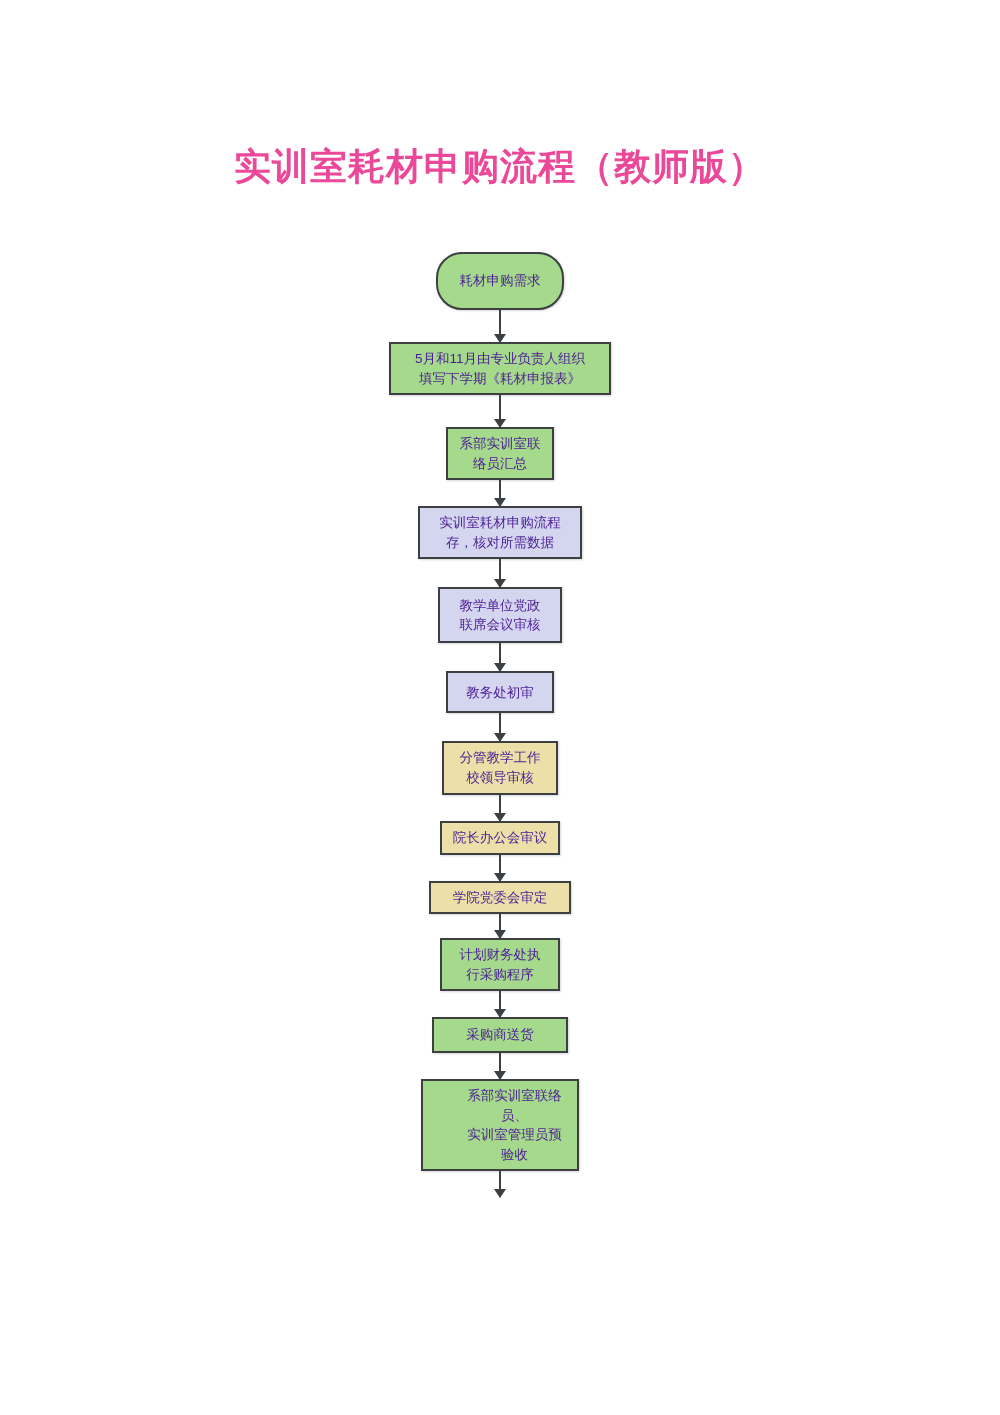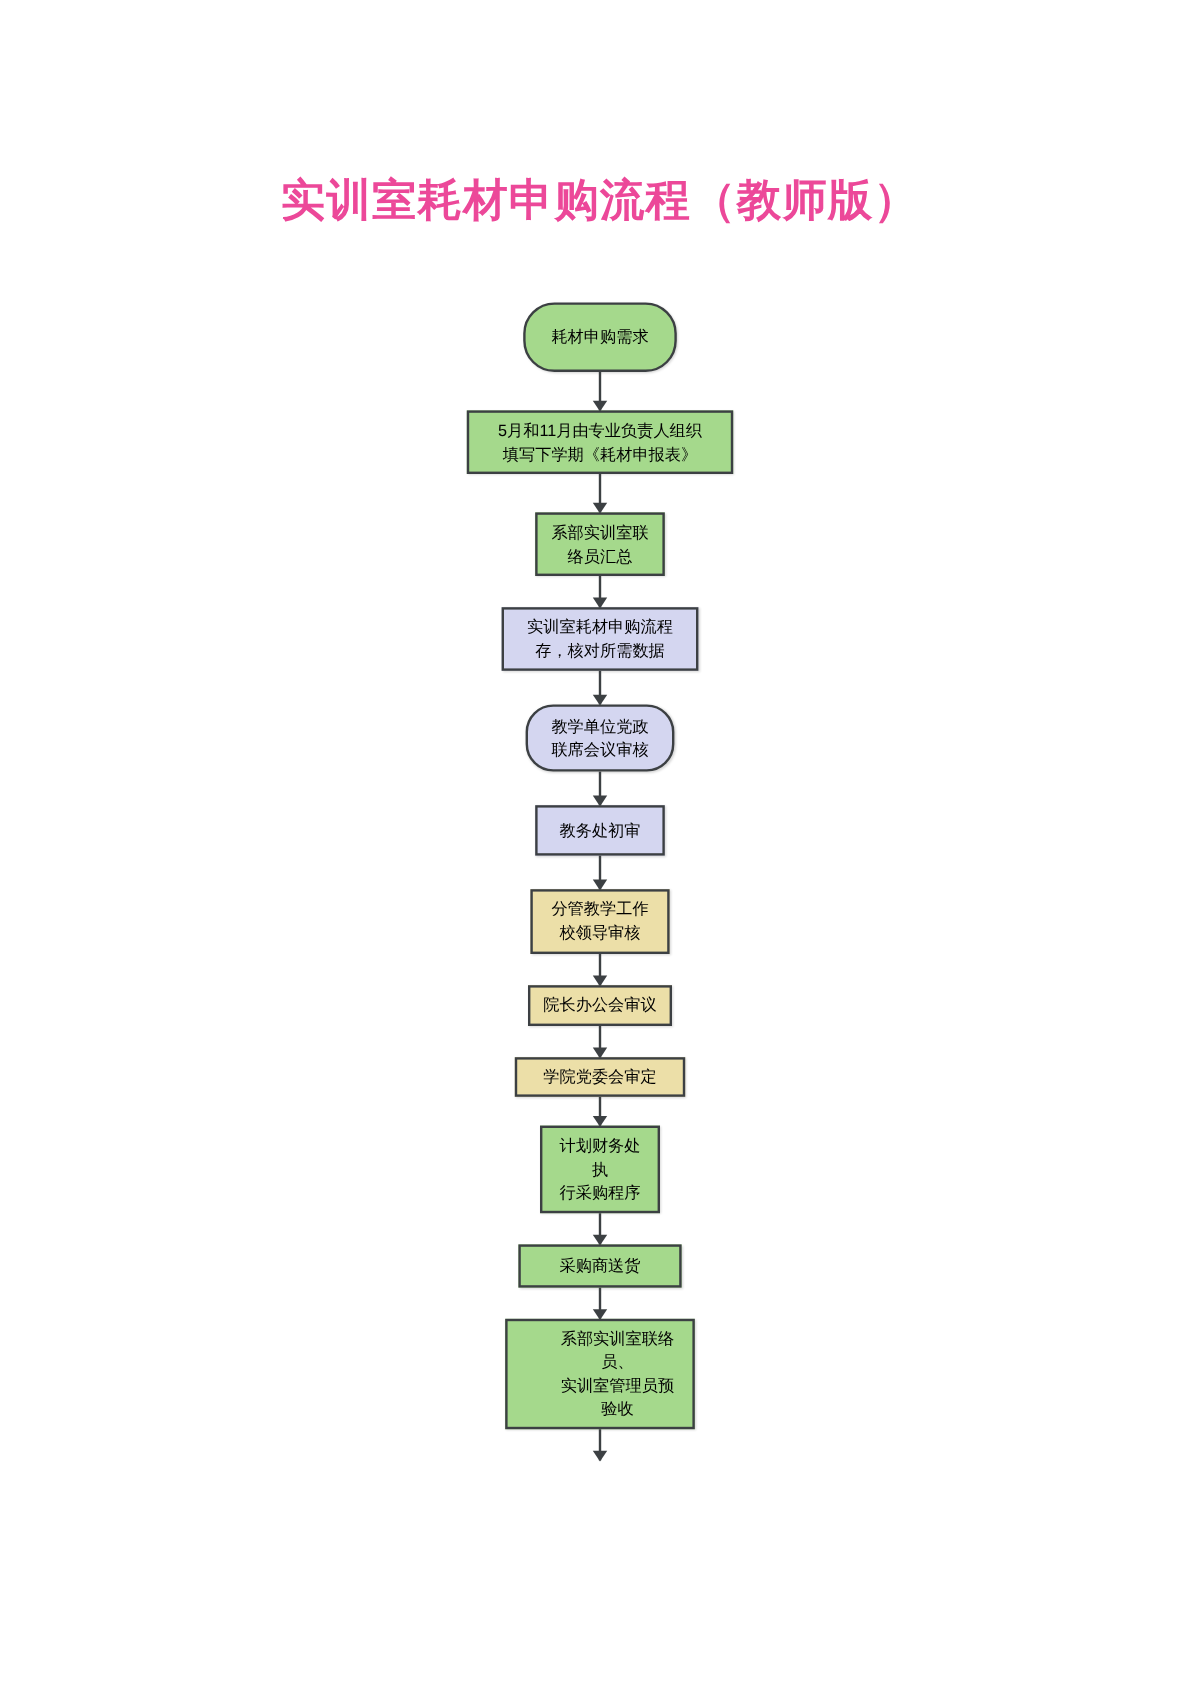--- a/index.html
+++ b/index.html
@@ -52,21 +52,21 @@
   
   .node {
     box-sizing: border-box;
     border: 2px solid #3c4043;
     display: flex;
     align-items: center;
     justify-content: center;
     text-align: center;
     font-size: 13.5px;
     line-height: 1.45;
-    color: #000000;
+    color: #4c1d95;
     padding: 5px 9px;
     white-space: pre-line;
     box-shadow: 1px 1px 2px rgba(0,0,0,0.16);
   }
 
   .node.shape-stadium {
     border-radius: 26px;
   }
   .node.shape-rect {
     border-radius: 0;
@@ -131,21 +131,21 @@
     </div>
     <div class="flow-step">
       <div class="node shape-rect fill-lavender" style="width: 164px; min-height: 50px;">实训室耗材申购流程
 存，核对所需数据</div>
       <div class="connector" style="height: 28px;">
         <div class="shaft"></div>
         <div class="head"></div>
       </div>
     </div>
     <div class="flow-step">
-      <div class="node shape-rect fill-lavender" style="width: 124px; min-height: 56px; border-radius: 23px;">教学单位党政
+      <div class="node shape-rect fill-lavender" style="width: 124px; min-height: 56px;">教学单位党政
 联席会议审核</div>
       <div class="connector" style="height: 28px;">
         <div class="shaft"></div>
         <div class="head"></div>
       </div>
     </div>
     <div class="flow-step">
       <div class="node shape-rect fill-lavender" style="width: 108px; min-height: 42px;">教务处初审</div>
       <div class="connector" style="height: 28px;">
         <div class="shaft"></div>
@@ -168,21 +168,21 @@
       </div>
     </div>
     <div class="flow-step">
       <div class="node shape-rect fill-khaki" style="width: 142px; min-height: 32px;">学院党委会审定</div>
       <div class="connector" style="height: 24px;">
         <div class="shaft"></div>
         <div class="head"></div>
       </div>
     </div>
     <div class="flow-step">
-      <div class="node shape-rect fill-green" style="width: 100px; min-height: 52px;">计划财务处执
+      <div class="node shape-rect fill-green" style="width: 120px; min-height: 52px;">计划财务处执
 行采购程序</div>
       <div class="connector" style="height: 26px;">
         <div class="shaft"></div>
         <div class="head"></div>
       </div>
     </div>
     <div class="flow-step">
       <div class="node shape-rect fill-green" style="width: 136px; min-height: 36px;">采购商送货</div>
       <div class="connector" style="height: 26px;">
         <div class="shaft"></div>

